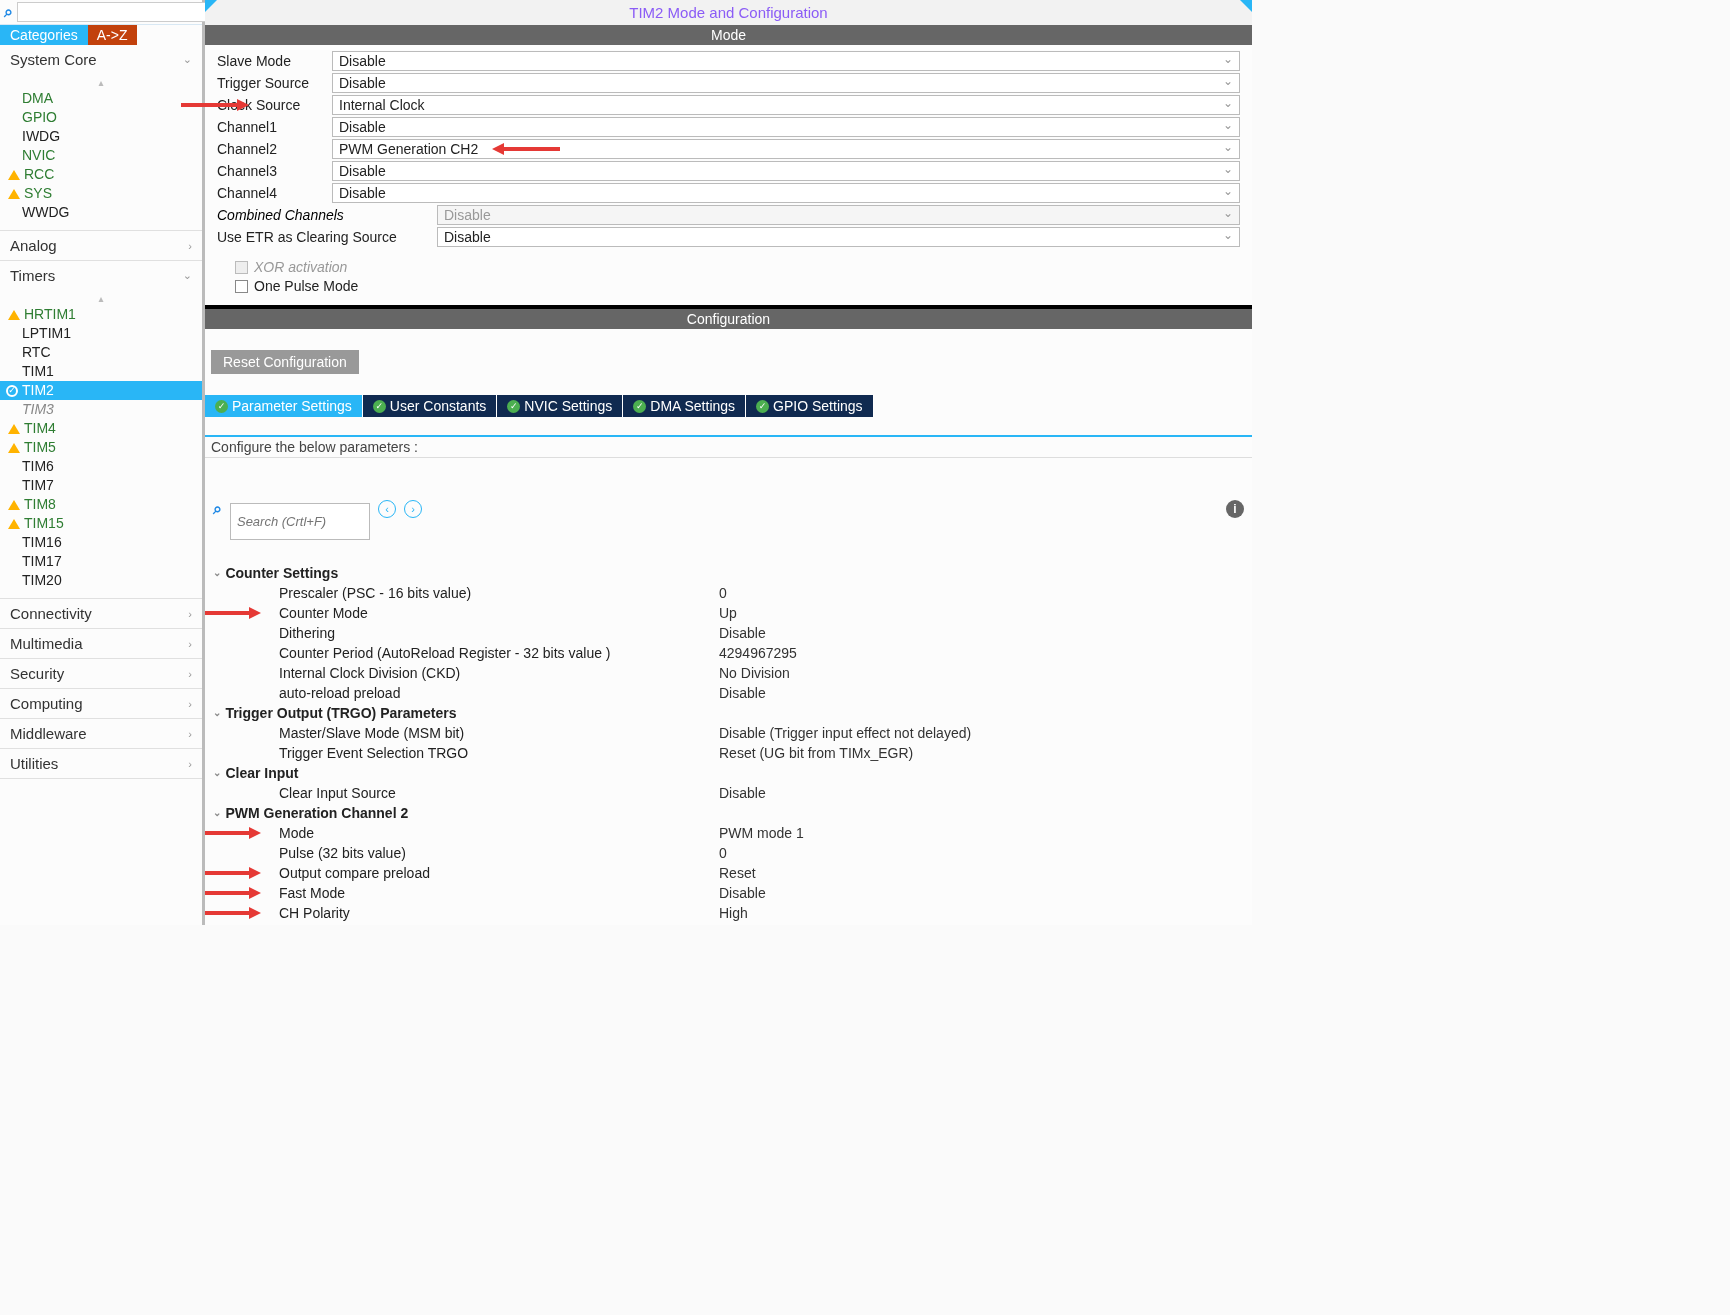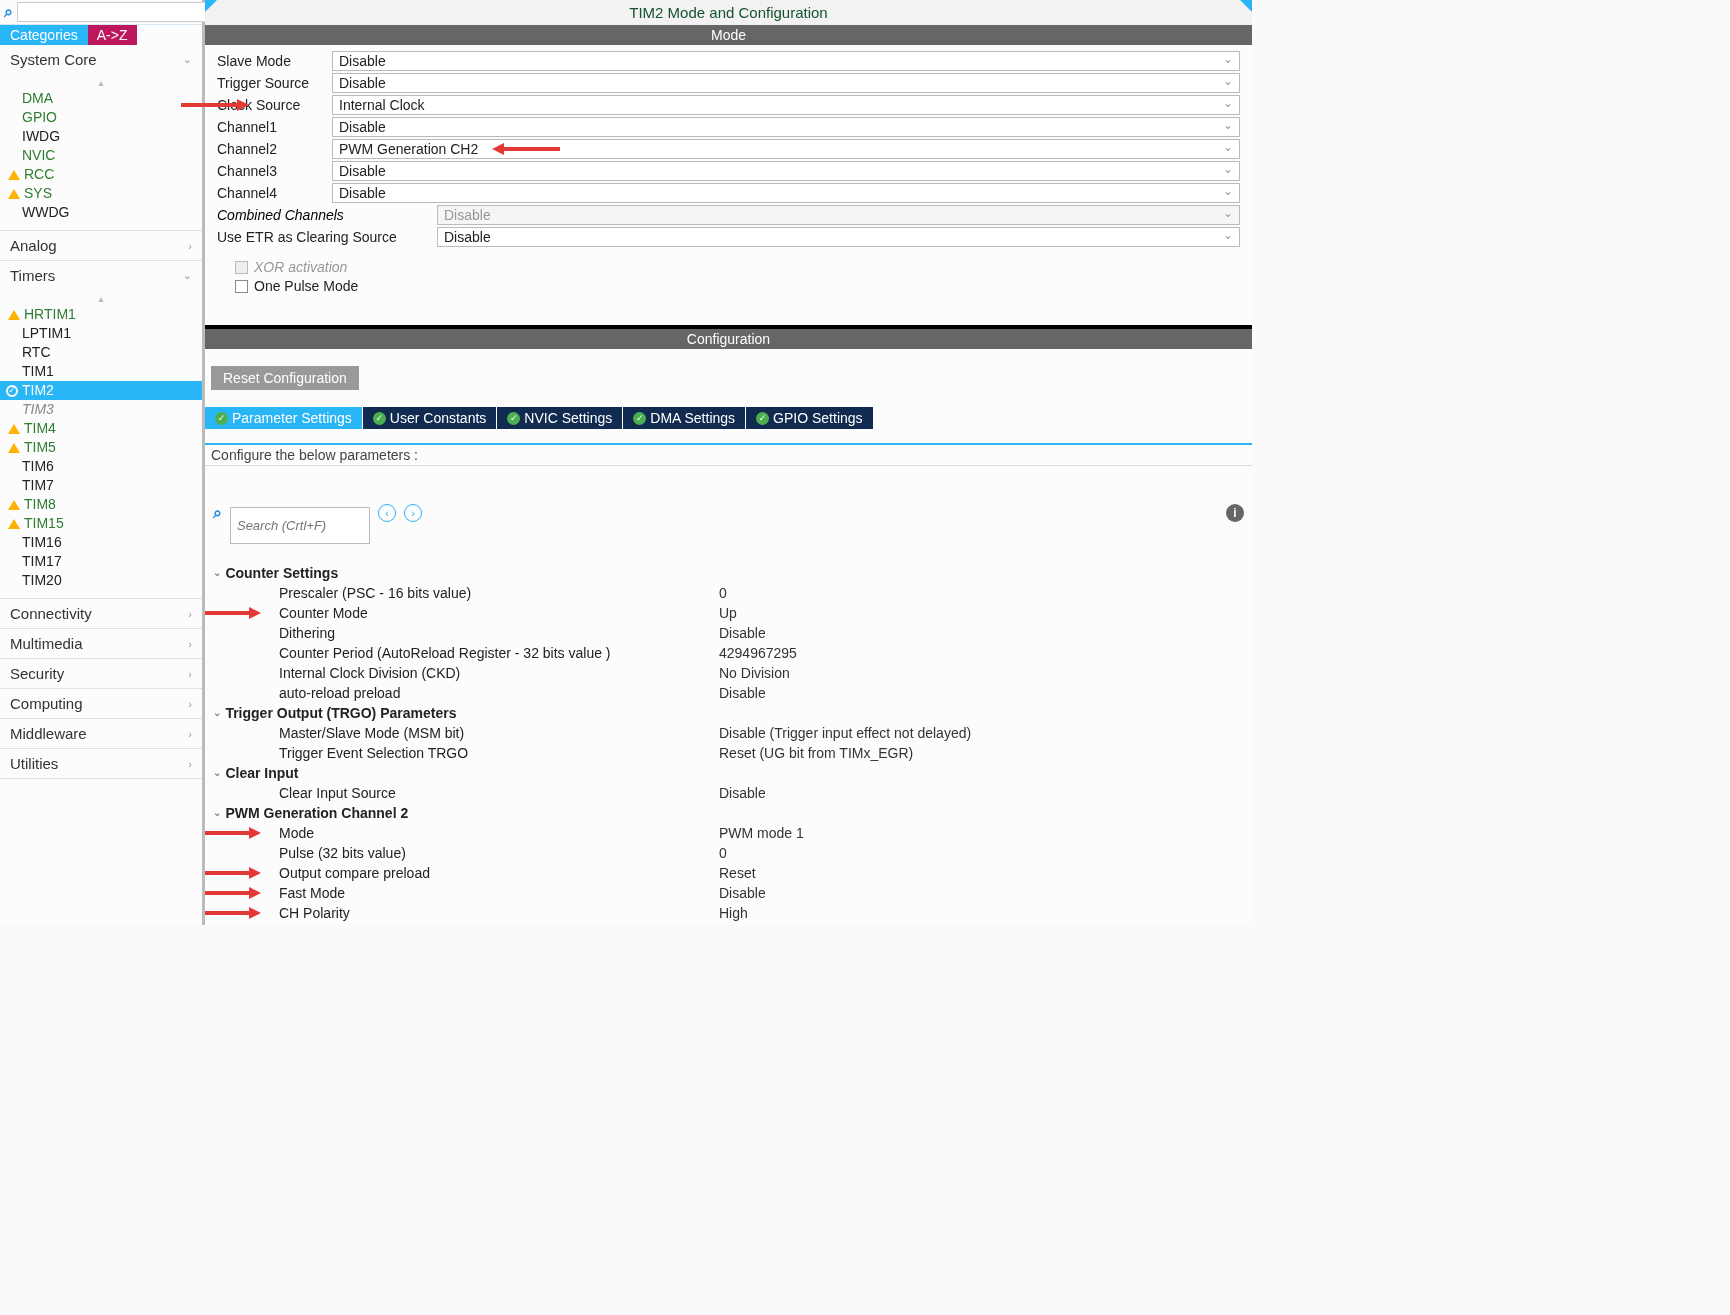--- a/index.html
+++ b/index.html
@@ -49,21 +49,21 @@
   color: #29b6f6;
   font-size: 16px;
   cursor: pointer;
 }
 .view-tabs { display: flex; font-size: 14px; border-radius: 7px; }
 .view-tab {
   padding: 2px 10px;
   cursor: pointer;
 }
 .view-tab.active-cat { background: #29b6f6; color: #fff; }
-.view-tab.inactive-az { background: #be185d; color: #fff; padding-left: 9px; }
+.view-tab.inactive-az { background: #c2410c; color: #fff; padding-left: 9px; }
 .cat-section {
   border-bottom: 1px solid #e0e0e0;
 }
 .cat-header {
   display: flex;
   justify-content: space-between;
   align-items: center;
   padding: 6px 10px;
   font-size: 15px;
   cursor: pointer;
@@ -106,21 +106,21 @@
   font-size: 9px;
   color: #fff;
 }
 .p-item.selected .check-icon { border-color: #fff; }
 .main { flex: 1; display: flex; flex-direction: column; position: relative; }
 .title-bar {
   background: #f2f2f2;
   text-align: center;
   font-size: 15px;
   padding: 4px 0;
-  color: #14532d;
+  color: #8b5cf6;
   position: relative;
 }
 .title-tri-left, .title-tri-right {
   position: absolute; top: 0;
   width: 0; height: 0;
 }
 .title-tri-left {
   left: 0;
   border-top: 12px solid #29b6f6;
   border-right: 12px solid transparent;
@@ -131,21 +131,21 @@
   border-left: 12px solid transparent;
 }
 .section-bar {
   background: #666;
   color: #fff;
   text-align: center;
   padding: 2px 0;
   font-size: 14px;
 }
 .mode-panel {
-  padding: 4px 12px 28px 12px;
+  padding: 4px 12px 8px 12px;
   background: #fcfcfc;
 }
 .mode-row {
   display: flex;
   align-items: center;
   margin: 2px 0;
   position: relative;
 }
 .mode-label {
   width: 115px;

